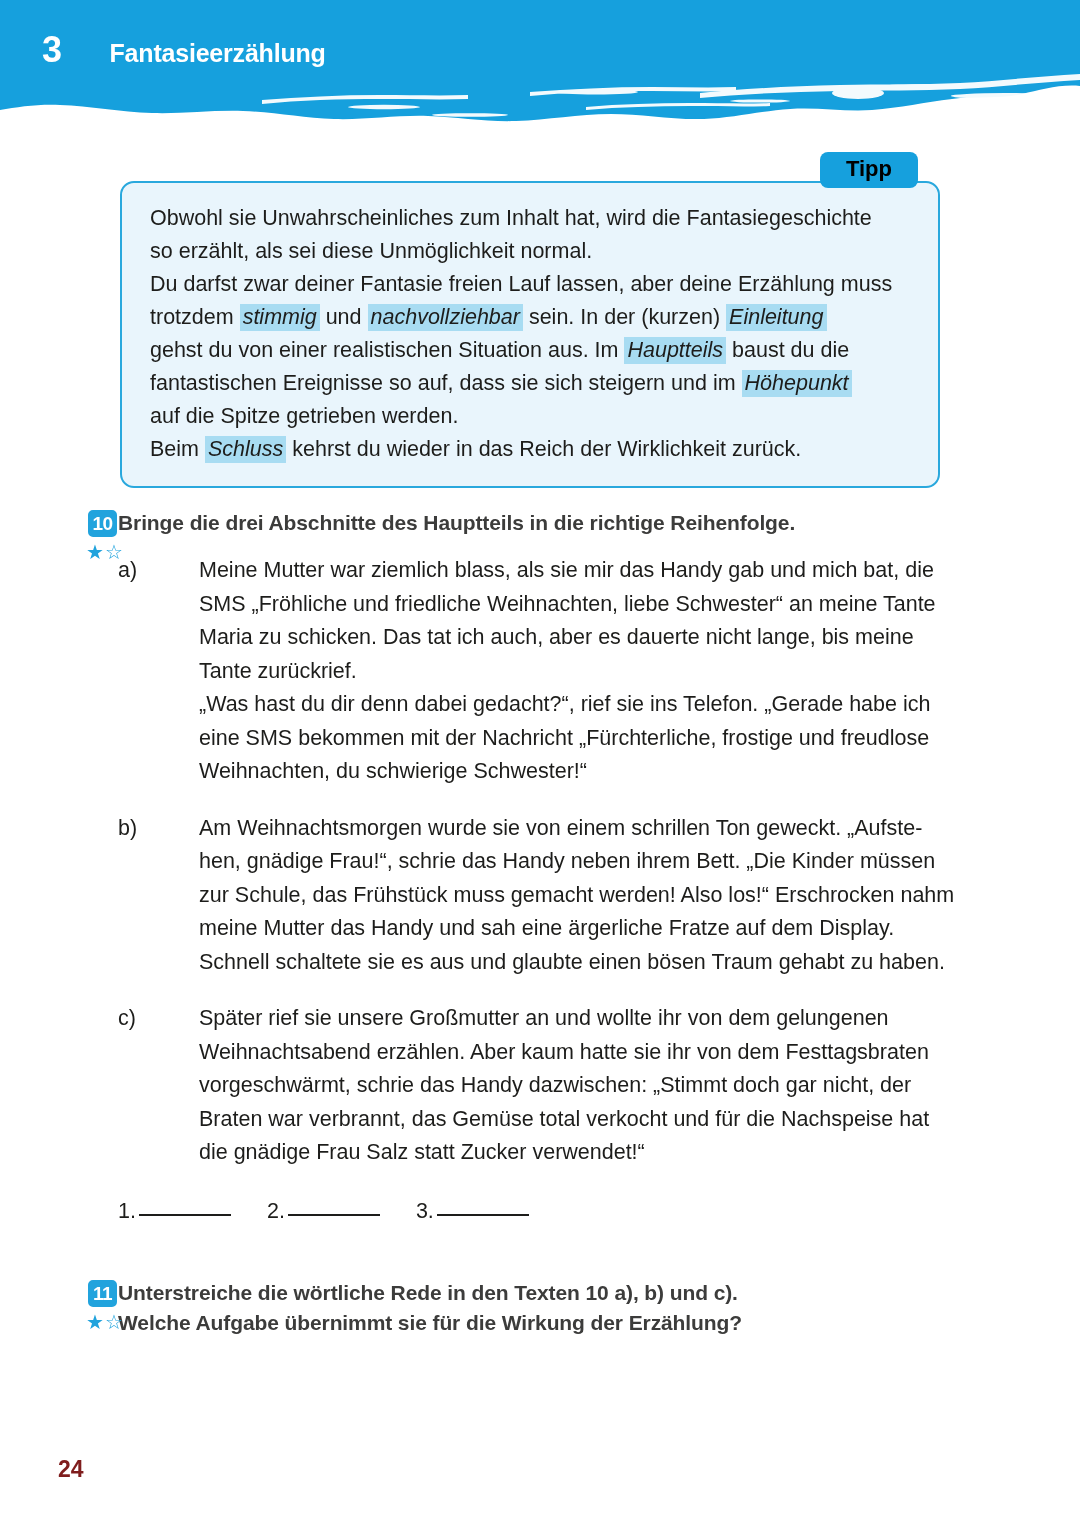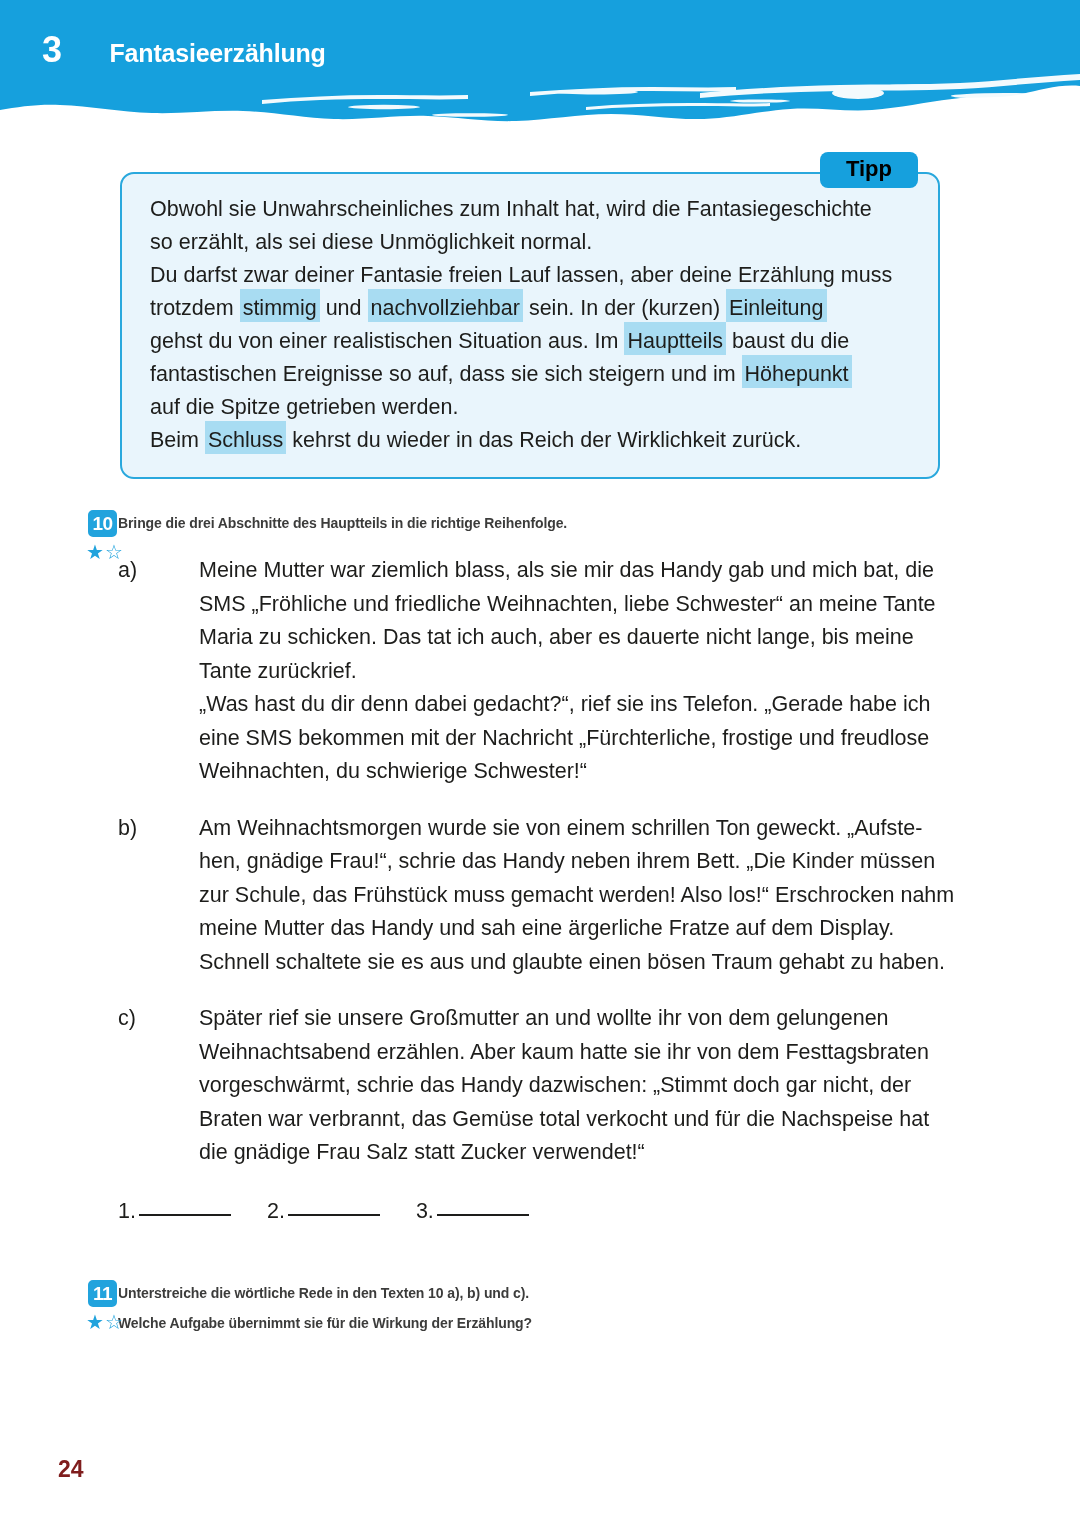--- a/index.html
+++ b/index.html
@@ -70,36 +70,37 @@
     color: #000000;
     font-size: 22px;
     font-weight: bold;
     padding: 5px 26px 7px 26px;
     border-radius: 8px;
     line-height: 1.1;
     z-index: 2;
   }
   .tipp-box {
     position: relative;
-    margin-top: 20px;
+    margin-top: 29px;
     border: 2px solid #29a8dd;
     border-radius: 14px;
     background: #e9f5fc;
     padding: 19px 28px 20px 28px;
     z-index: 1;
   }
   .tipp-line {
     font-size: 21.5px;
     line-height: 33px;
     color: #1d1d1b;
     white-space: nowrap;
   }
   .hl {
     background: #a8dcf2;
-    padding: 7px 3px 2px 3px;
+    padding: 1px 3px 2px 3px;
+    font-style: italic;
   }
 
   
   .exercise {
     position: absolute;
     left: 0;
     width: 1080px;
   }
   .ex-marker {
     position: absolute;
@@ -133,21 +134,21 @@
     font-size: 20px;
     color: #21a3dd;
   }
   .star-full, .star-empty { display: block; }
 
   .ex-body {
     margin-left: 118px;
     width: 840px;
   }
   .ex-heading {
-    font-size: 14px;
+    font-size: 21px;
     font-weight: bold;
     color: #3c3c3b;
     line-height: 30px;
     letter-spacing: -0.1px;
   }
 
   .para {
     display: flex;
     font-size: 21.5px;
     line-height: 33.5px;

